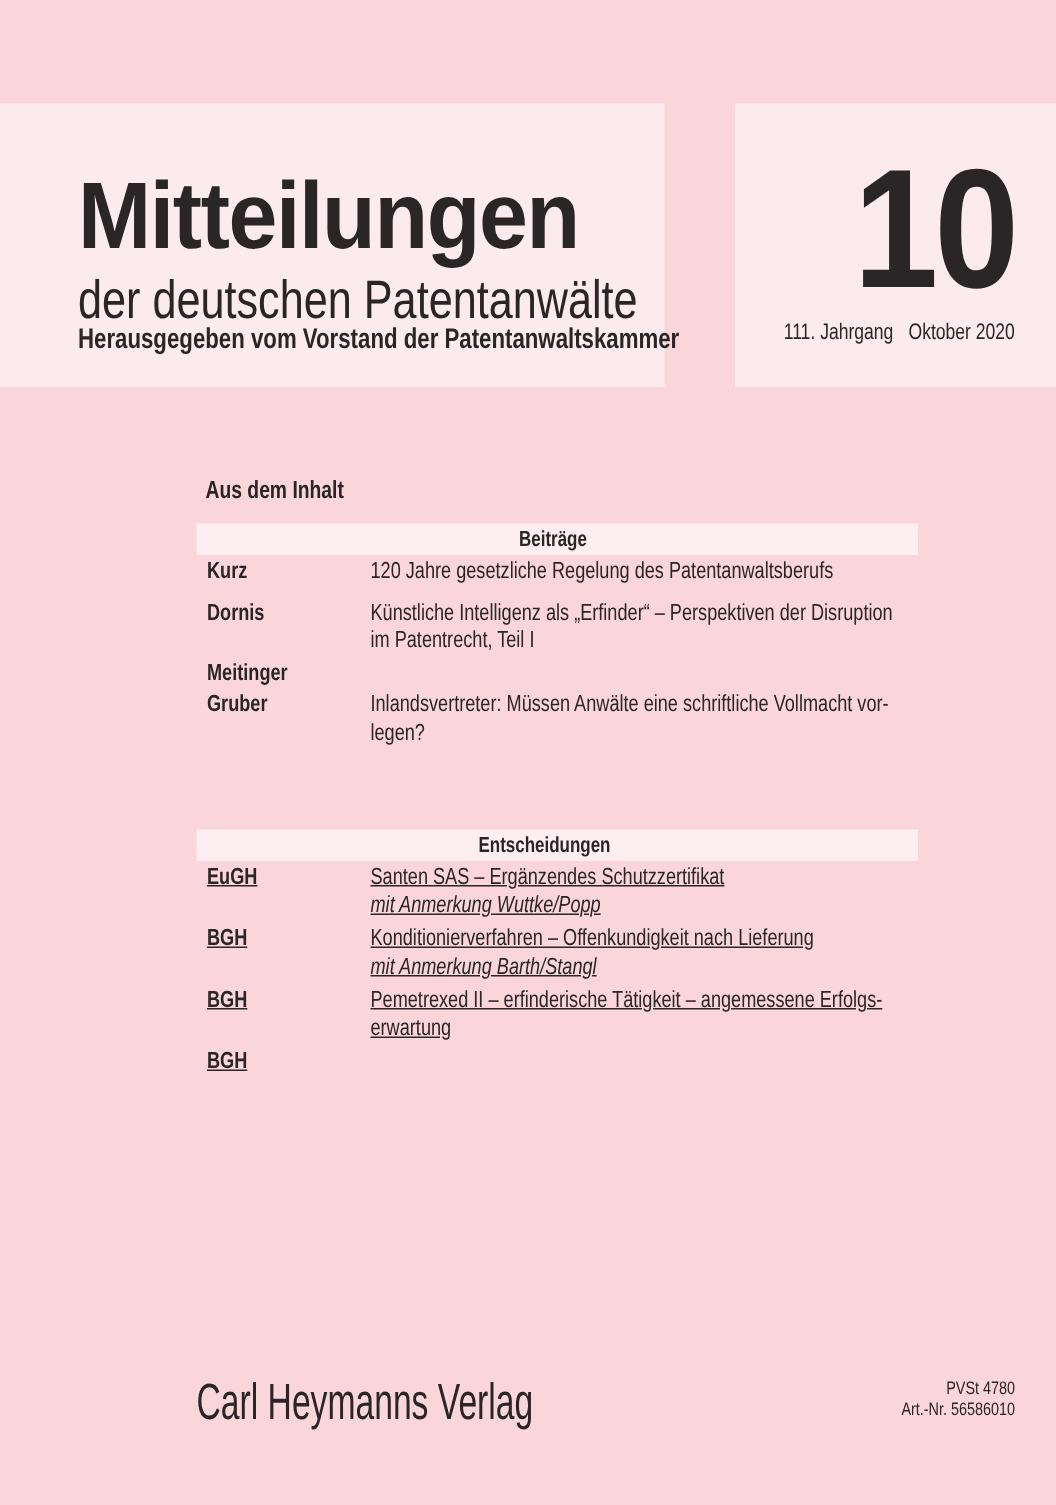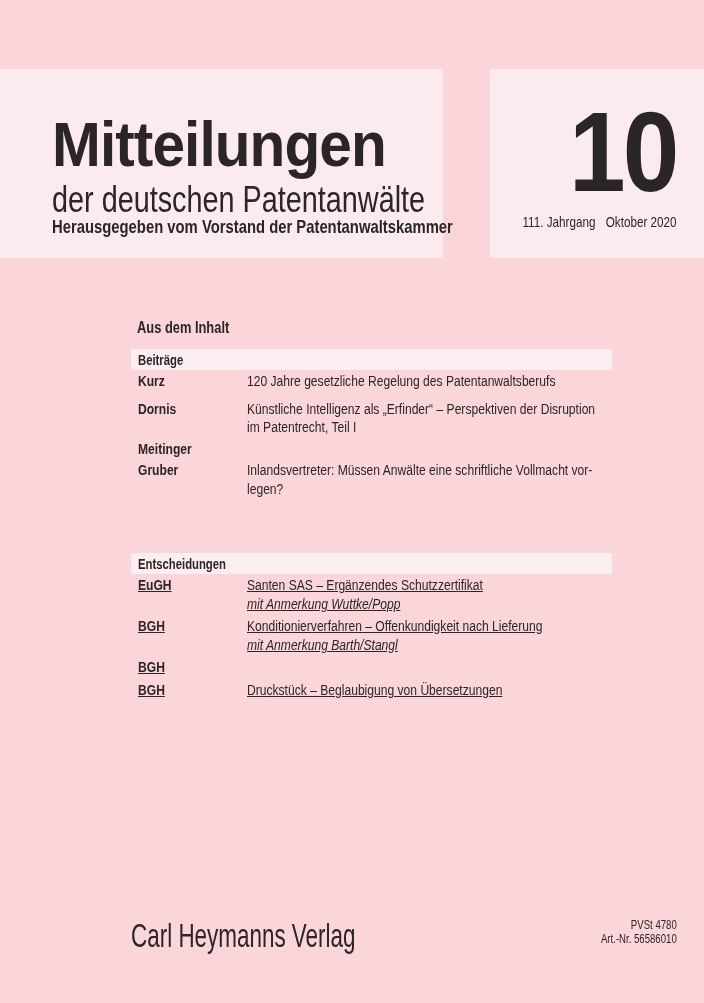--- a/index.html
+++ b/index.html
@@ -61,20 +61,21 @@
   .toc-section { position: absolute; left: 131px; width: 481px; }
   #section-beitraege       { top: 349px; }
   #section-entscheidungen  { top: 553px; }
 
   .section-bar {
     height: 21px;
     background: #fdeff1;
     line-height: 21px;
     padding-left: 7px;
     box-sizing: border-box;
+    text-align: center;
   }
   .section-bar .bar-label {
     display: inline-block;
     font-size: 14.5px; font-weight: bold;
     transform: scaleX(.78); transform-origin: 0 50%;
     white-space: nowrap;
   }
 
   .rows { margin-top: 2px; padding-left: 7px; }
   .toc-row {
@@ -172,26 +173,27 @@
     </div>
     <div class="toc-row">
       <div class="author">BGH</div>
       <div>
         <div class="entry-line">Konditionierverfahren – Offenkundigkeit nach Lieferung</div>
         <div class="entry-line entry-note">mit Anmerkung Barth/Stangl</div>
       </div>
     </div>
     <div class="toc-row">
       <div class="author">BGH</div>
+      <div>
+        <div class="entry-line">Pemetrexed II – erfinderische Tätigkeit – angemessene Erfolgs-</div>
+        <div class="entry-line">erwartung</div>
+      </div>
     </div>
     <div class="toc-row">
       <div class="author">BGH</div>
-      <div>
-        <div class="entry-line">Druckstück – Beglaubigung von Übersetzungen</div>
-      </div>
     </div>
   </div>
 </div>
 
 <div class="abs footer-publisher">Carl Heymanns Verlag</div>
 <div class="abs footer-codes">
   <div>PVSt 4780</div>
   <div>Art.-Nr. 56586010</div>
 </div>
 

